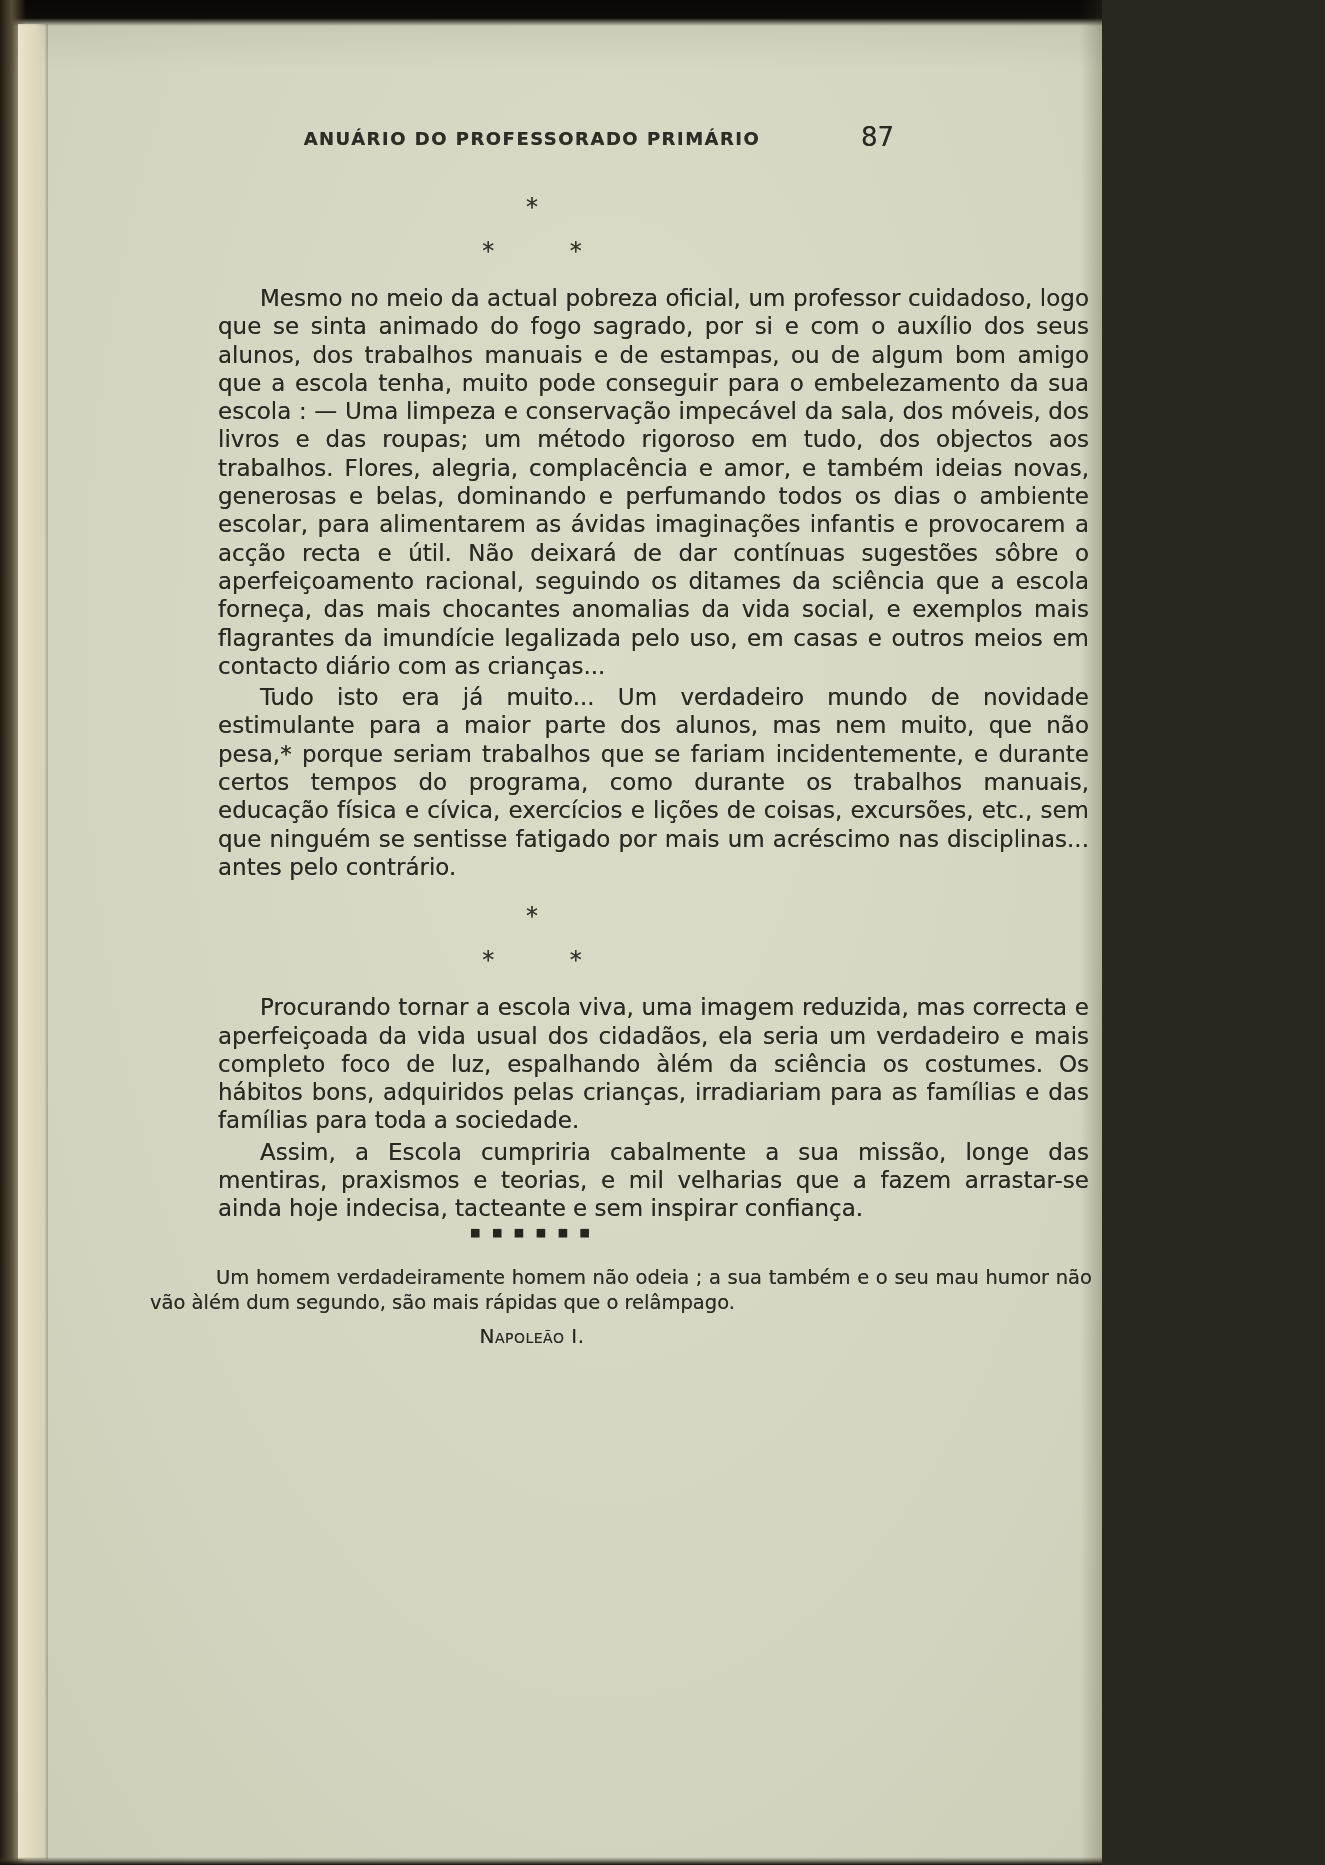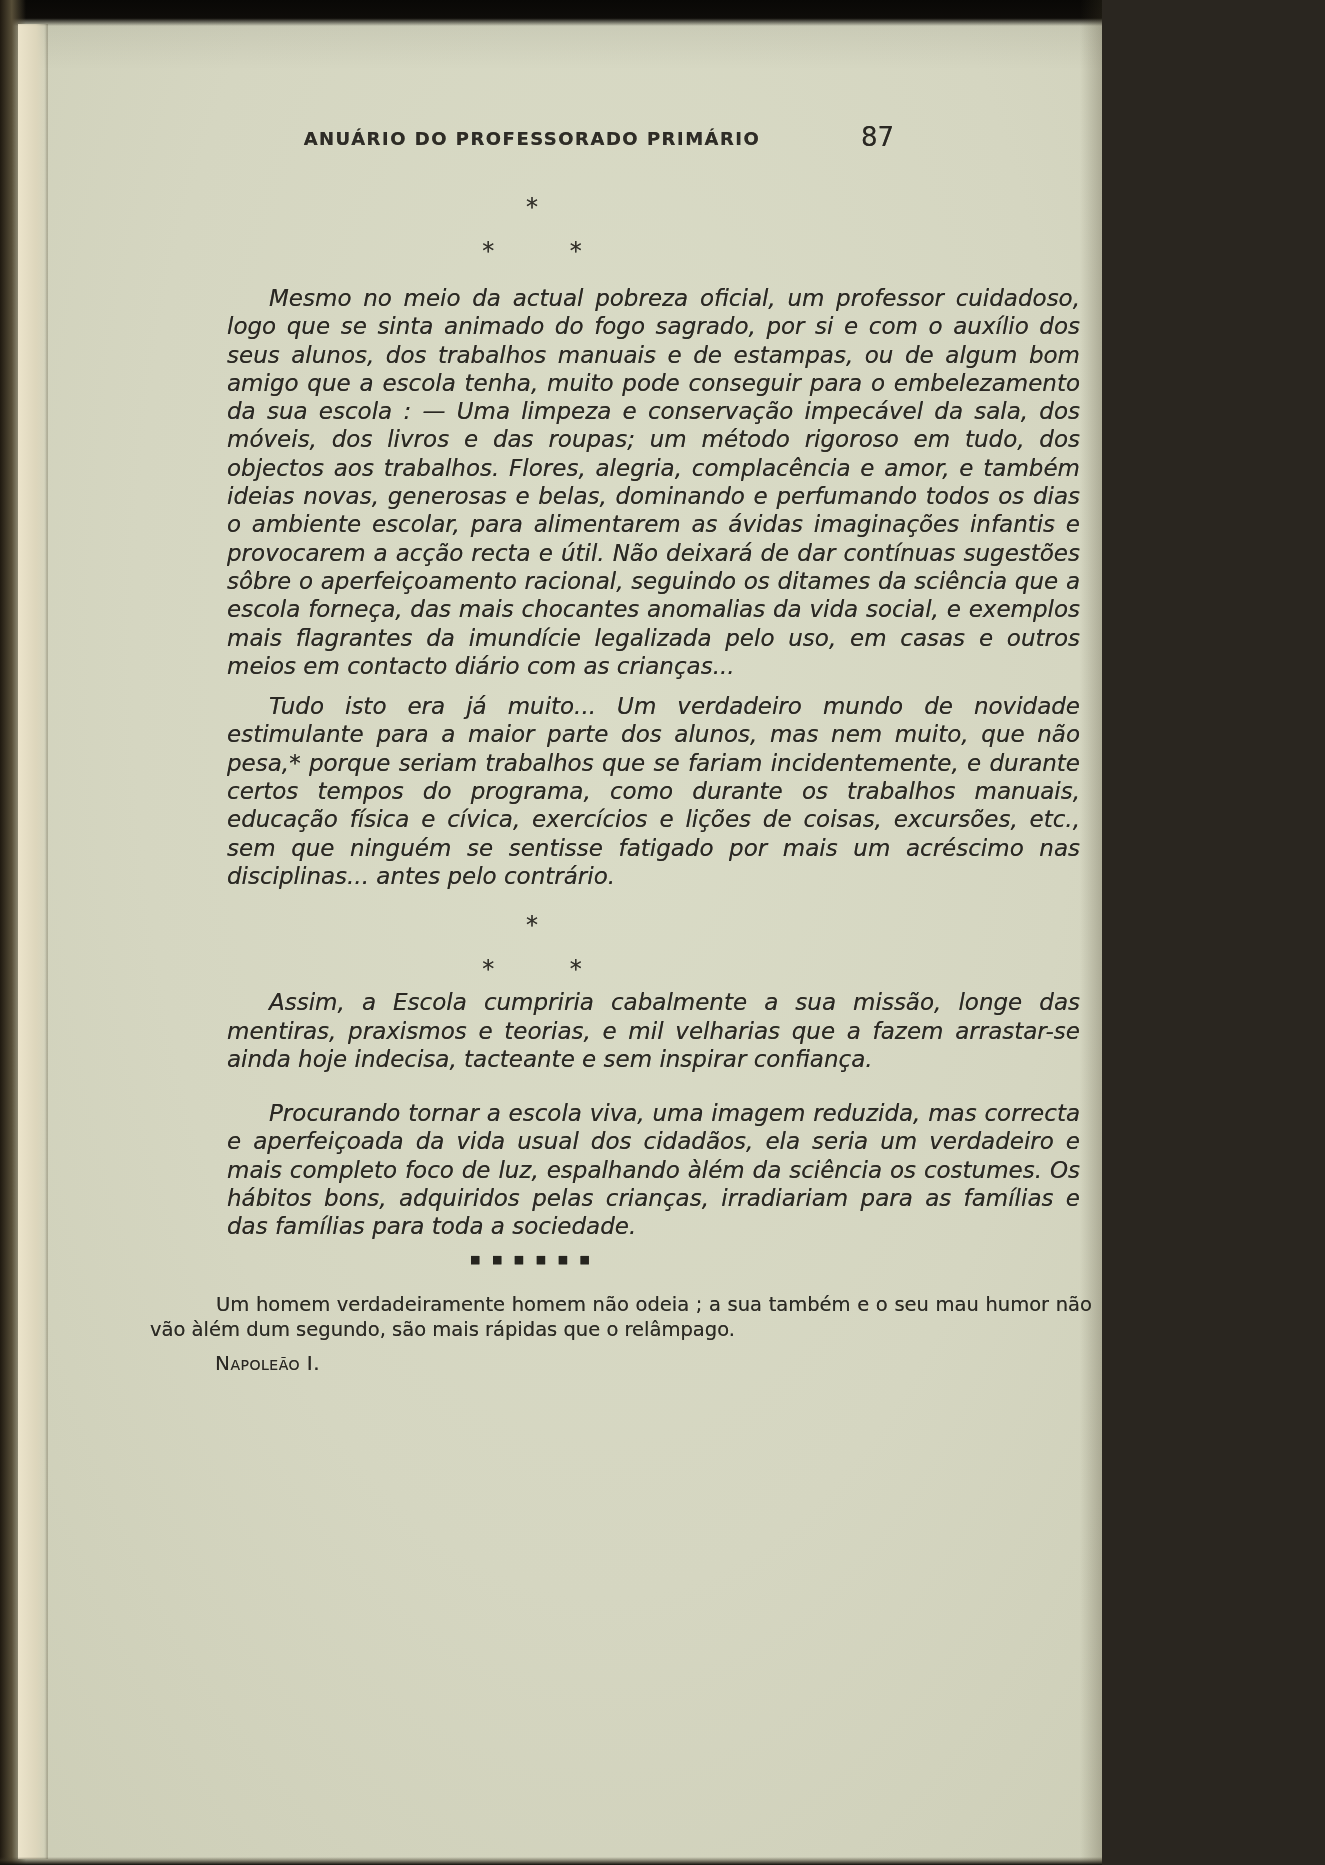--- a/index.html
+++ b/index.html
@@ -74,27 +74,26 @@
     font-size: 24px;
     line-height: 14px;
     color: #33312b;
   }
   .sep-single { margin-top: 44px; }
   .sep-pair { margin-top: 30px; }
   .sep-pair .star { display: inline-block; margin: 0 34px; }
   .sep2-single { margin-top: 28px; }
 
   .para {
-    margin: 12px;
+    margin: 3px;
     font-size: 23px;
     line-height: 28.3px;
     text-align: justify;
     text-indent: 42px;
     color: #2a2823;
-    font-style: italic;
   }
   .para-first { margin-top: 26px; }
 
   .footer-row { position: relative; margin-top: 24px; height: 48px; }
   .date-line { font-size: 20px; }
   .signature {
     position: absolute;
     left: 448px;
     top: 8px;
     font-family: "DejaVu Serif", serif;
@@ -117,21 +116,21 @@
     width: 942px;
     font-size: 19.5px;
     line-height: 25.5px;
     text-align: justify;
     text-indent: 66px;
     color: #2b2a24;
   }
   .attribution {
     width: 634px;
     margin-top: 8px;
-    text-align: left;
+    text-align: center;
     font-size: 20px;
     font-variant: small-caps;
     letter-spacing: 0.5px;
   }
 </style>
 </head>
 <body>
 
 <div class="scan">
 
@@ -156,22 +155,22 @@
 
     <p class="para para-first">Mesmo no meio da actual pobreza oficial, um professor cuidadoso, logo que se sinta animado do fogo sagrado, por si e com o auxílio dos seus alunos, dos trabalhos manuais e de estampas, ou de algum bom amigo que a escola tenha, muito pode conseguir para o embelezamento da sua escola : — Uma limpeza e conservação impecável da sala, dos móveis, dos livros e das roupas; um método rigoroso em tudo, dos objectos aos trabalhos. Flores, alegria, complacência e amor, e também ideias novas, generosas e belas, dominando e perfumando todos os dias o ambiente escolar, para alimentarem as ávidas imaginações infantis e provocarem a acção recta e útil. Não deixará de dar contínuas sugestões sôbre o aperfeiçoamento racional, seguindo os ditames da sciência que a escola forneça, das mais chocantes anomalias da vida social, e exemplos mais flagrantes da imundície legalizada pelo uso, em casas e outros meios em contacto diário com as crianças...</p>
     <p class="para">Tudo isto era já muito... Um verdadeiro mundo de novidade estimulante para a maior parte dos alunos, mas nem muito, que não pesa,* porque seriam trabalhos que se fariam incidentemente, e durante certos tempos do programa, como durante os trabalhos manuais, educação física e cívica, exercícios e lições de coisas, excursões, etc., sem que ninguém se sentisse fatigado por mais um acréscimo nas disciplinas... antes pelo contrário.</p>
 
     <div class="sep sep2-single">*</div>
     <div class="sep sep-pair">
       <span class="star">*</span>
       <span class="star">*</span>
     </div>
 
+    <p class="para para-first">Procurando tornar a escola viva, uma imagem reduzida, mas correcta e aperfeiçoada da vida usual dos cidadãos, ela seria um verdadeiro e mais completo foco de luz, espalhando àlém da sciência os costumes. Os hábitos bons, adquiridos pelas crianças, irradiariam para as famílias e das famílias para toda a sociedade.</p>
     <p class="para">Assim, a Escola cumpriria cabalmente a sua missão, longe das mentiras, praxismos e teorias, e mil velharias que a fazem arrastar-se ainda hoje indecisa, tacteante e sem inspirar confiança.</p>
-    <p class="para para-first">Procurando tornar a escola viva, uma imagem reduzida, mas correcta e aperfeiçoada da vida usual dos cidadãos, ela seria um verdadeiro e mais completo foco de luz, espalhando àlém da sciência os costumes. Os hábitos bons, adquiridos pelas crianças, irradiariam para as famílias e das famílias para toda a sociedade.</p>
 
 
     <div class="ornament">■ ■ ■ ■ ■ ■</div>
 
     <p class="quote">Um homem verdadeiramente homem não odeia ; a sua também e o seu mau humor não vão àlém dum segundo, são mais rápidas que o relâmpago.</p>
     <div class="attribution">Napoleão I.</div>
 
   </div>
 </div>
 

